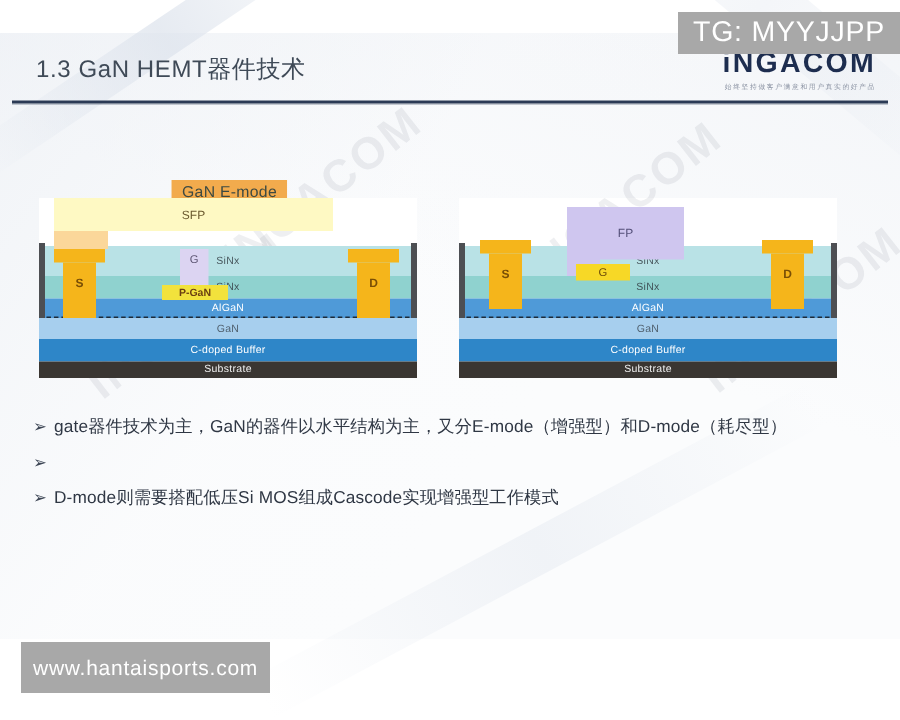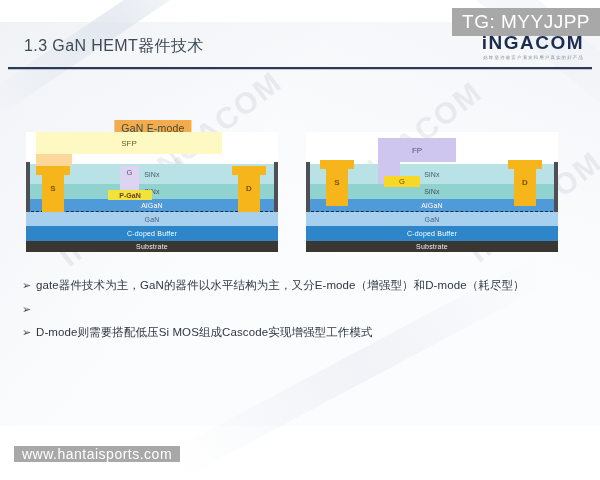--- a/index.html
+++ b/index.html
@@ -82,41 +82,41 @@
   
   #sfp{position:absolute;left:10px;top:0px;width:186px;height:22px;background:#fef9c3;
        display:flex;align-items:center;justify-content:center;font-size:8px;color:#6b5a2e;}
   #sfp-riser{position:absolute;left:10px;top:22px;width:36px;height:12px;background:#fbd79a;}
   #gate-pillar{position:absolute;left:94px;top:34px;width:19px;height:26px;background:#dcd4f2;
        display:flex;align-items:flex-start;justify-content:center;font-size:7.5px;color:#5b5370;padding-top:2px;box-sizing:border-box;}
   #pgan{position:absolute;left:82px;top:58px;width:44px;height:10px;background:#f2e23c;
        display:flex;align-items:center;justify-content:center;font-size:7px;color:#6b3f12;font-weight:bold;}
 
   
-  #fp{position:absolute;left:72px;top:6px;width:78px;height:24px;background:#cfc6ef;
+  #fp{position:absolute;left:72px;top:6px;width:78px;height:35px;background:#cfc6ef;
       display:flex;align-items:center;justify-content:center;font-size:8px;color:#55507a;text-align:center;}
   #fp-foot{position:absolute;left:72px;top:30px;width:22px;height:22px;background:#cfc6ef;}
   #dgate{position:absolute;left:78px;top:44px;width:36px;height:11px;background:#f7d826;
       display:flex;align-items:center;justify-content:center;font-size:7.5px;color:#6b4a08;}
 
   
   .wm{position:absolute;color:rgba(120,130,145,.13);font-size:30px;font-weight:bold;
       transform:rotate(-38deg);pointer-events:none;letter-spacing:2px;white-space:nowrap;}
 
   
   #bullets{position:absolute;left:22px;top:278px;width:566px;}
   .bullet{display:flex;align-items:flex-start;margin-bottom:9px;}
   .bullet .arrow{flex:0 0 auto;width:14px;color:#3c4554;font-size:11px;line-height:14px;}
   .bullet .btxt{font-size:11.5px;color:#2f3744;line-height:15px;letter-spacing:.1px;white-space:nowrap;}
 
   
   .stamp{position:absolute;background:#a8a8a8;color:#ffffff;
          font-size:19px;letter-spacing:.5px;display:flex;align-items:center;}
   #stamp-tg{right:0;top:8px;height:28px;padding:0 10px;}
-  #stamp-url{left:14px;bottom:18px;height:16px;padding:0 8px;font-size:14px;}
+  #stamp-url{left:14px;bottom:18px;height:34px;padding:0 8px;font-size:14px;}
 </style>
 </head>
 <body>
 
 <div id="slide">
   <div class="streak s1"></div>
   <div class="streak s2"></div>
   <div class="streak s3"></div>
 </div>
 

